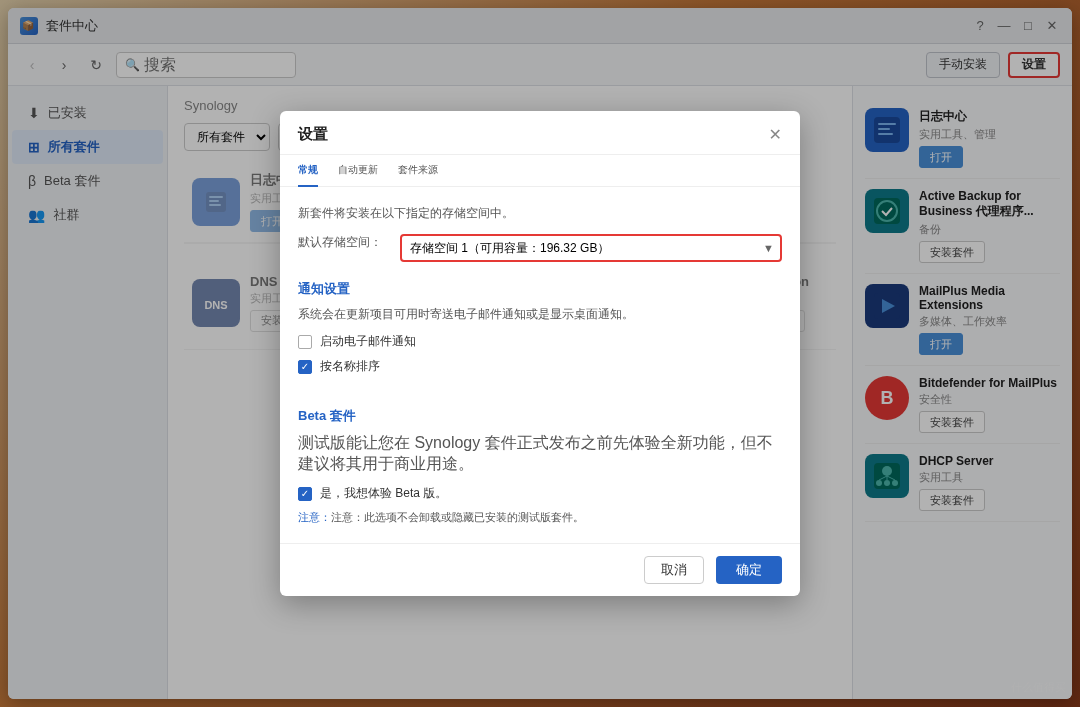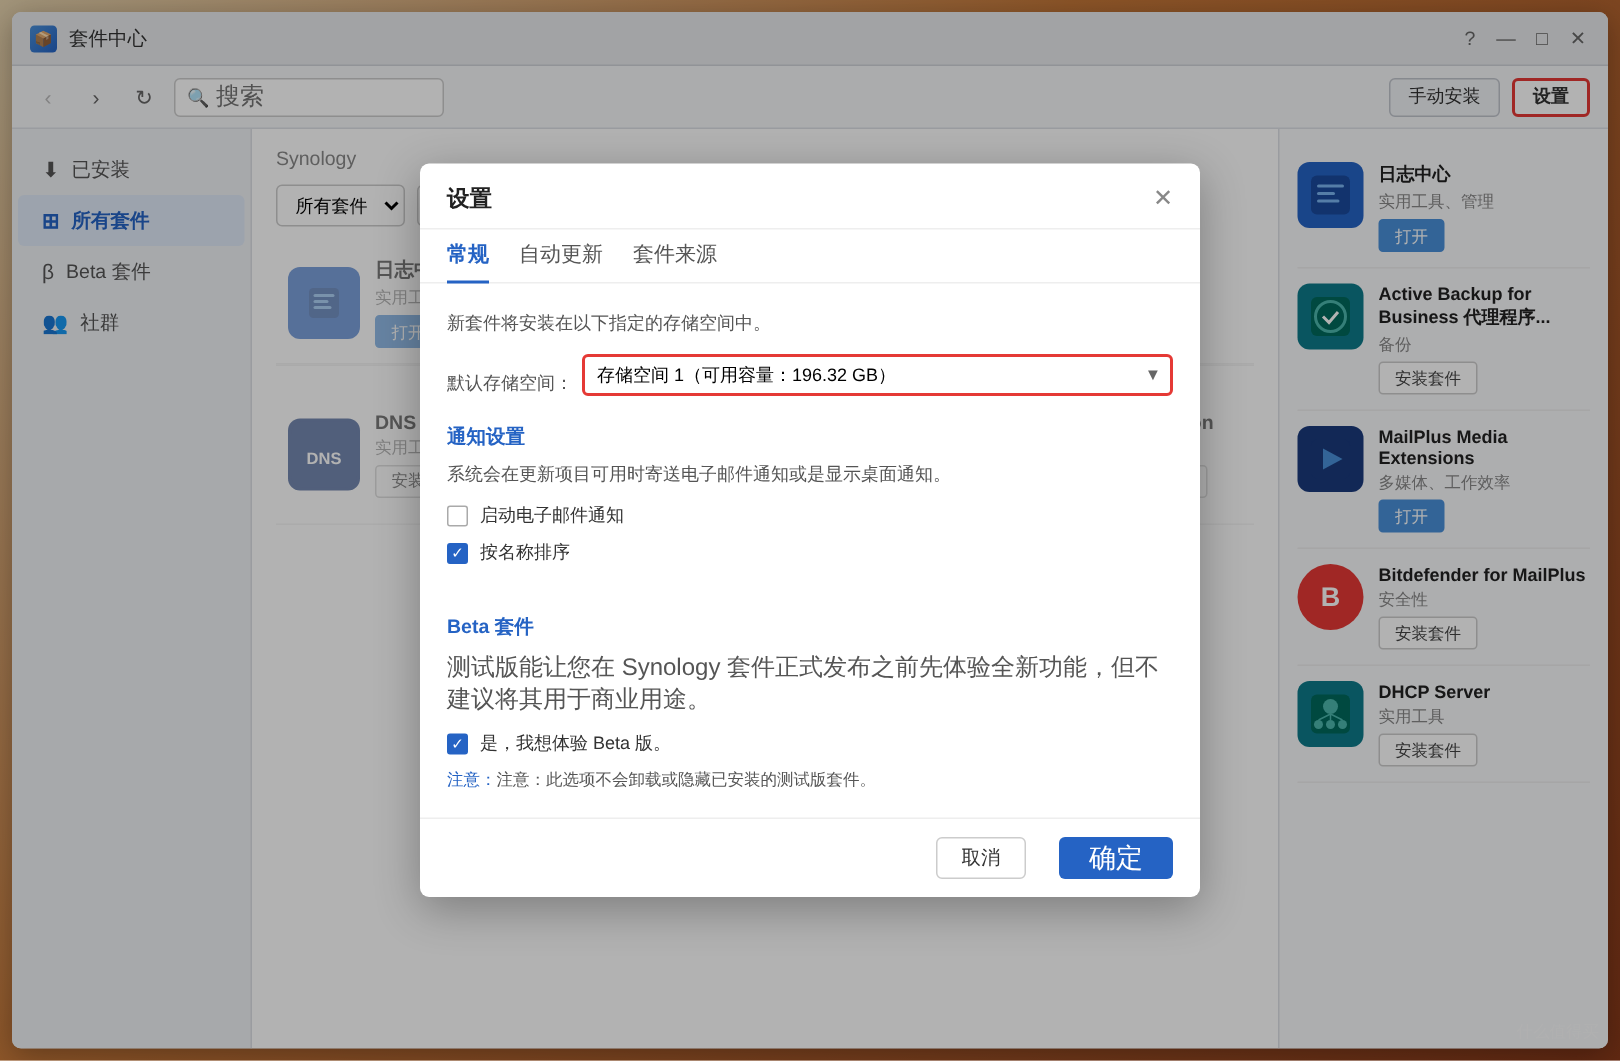--- a/index.html
+++ b/index.html
@@ -305,21 +305,21 @@
     }
     
     .modal-tabs {
       display: flex;
       padding: 0 18px;
       border-bottom: 1px solid #eee;
       gap: 20px;
     }
     .modal-tab {
       padding: 8px 0;
-      font-size: 14px;
+      font-size: 10px;
       color: #555;
       cursor: pointer;
       border-bottom: 2px solid transparent;
       margin-bottom: -1px;
     }
     .modal-tab.active {
       color: #2563c4;
       border-bottom-color: #2563c4;
       font-weight: bold;
     }
@@ -335,22 +335,22 @@
       color: #2563c4;
       margin-bottom: 8px;
     }
     .section-desc {
       font-size: 12px;
       color: #555;
       margin-bottom: 12px;
     }
     .form-row {
       display: flex;
-      align-items: flex-end;
-      gap: 0;
+      align-items: flex-start;
+      gap: 12px;
       margin-bottom: 18px;
     }
     .form-label {
       font-size: 12px;
       color: #555;
       width: 90px;
       flex-shrink: 0;
     }
     .storage-select-wrapper {
       flex: 1;
@@ -421,40 +421,40 @@
     .beta-note {
       font-size: 11px;
       color: #555;
       margin-top: 6px;
     }
     
     .modal-footer {
       padding: 12px 18px;
       display: flex;
       justify-content: flex-end;
-      gap: 22px;
+      gap: 12px;
       border-top: 1px solid #eee;
     }
     .btn-cancel {
       height: 28px;
       padding: 0 16px;
       background: white;
       border: 1px solid #ccc;
       border-radius: 4px;
       font-size: 13px;
       cursor: pointer;
       color: #333;
     }
     .btn-confirm {
       height: 28px;
       padding: 0 20px;
       background: #2563c4;
       border: none;
       border-radius: 4px;
-      font-size: 18px;
+      font-size: 13px;
       cursor: pointer;
       color: white;
     }
     .watermark {
       position: absolute;
       bottom: 12px;
       right: 14px;
       font-size: 11px;
       color: rgba(255,255,255,0.6);
     }

